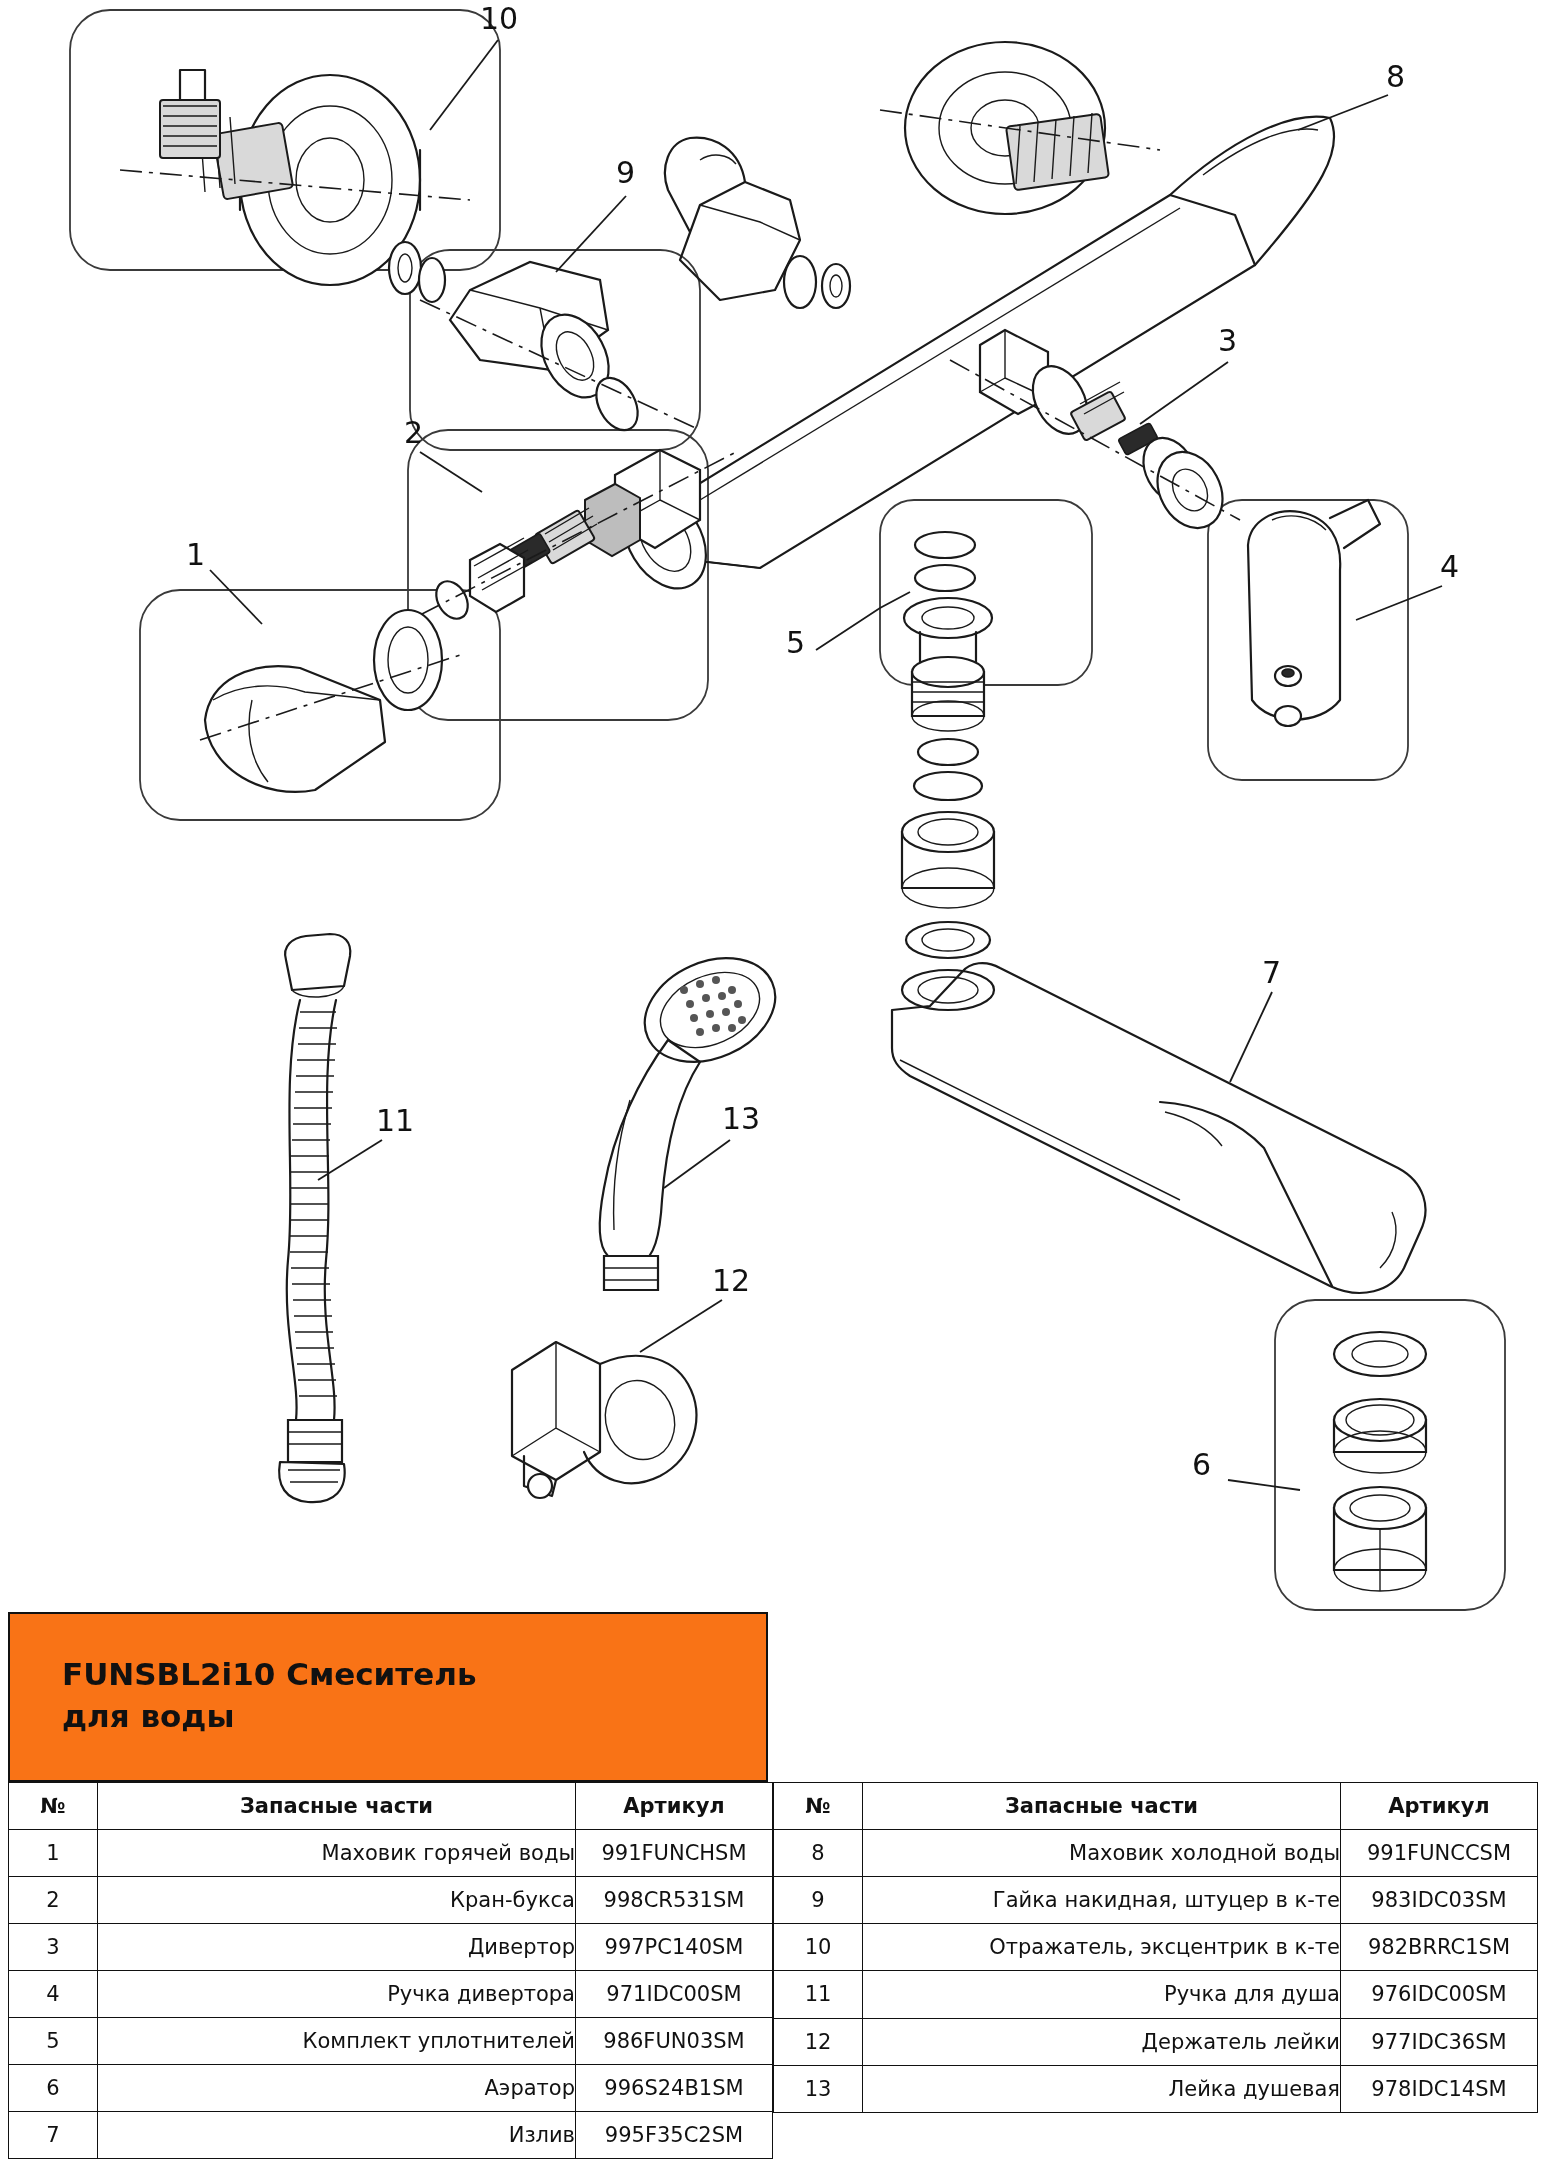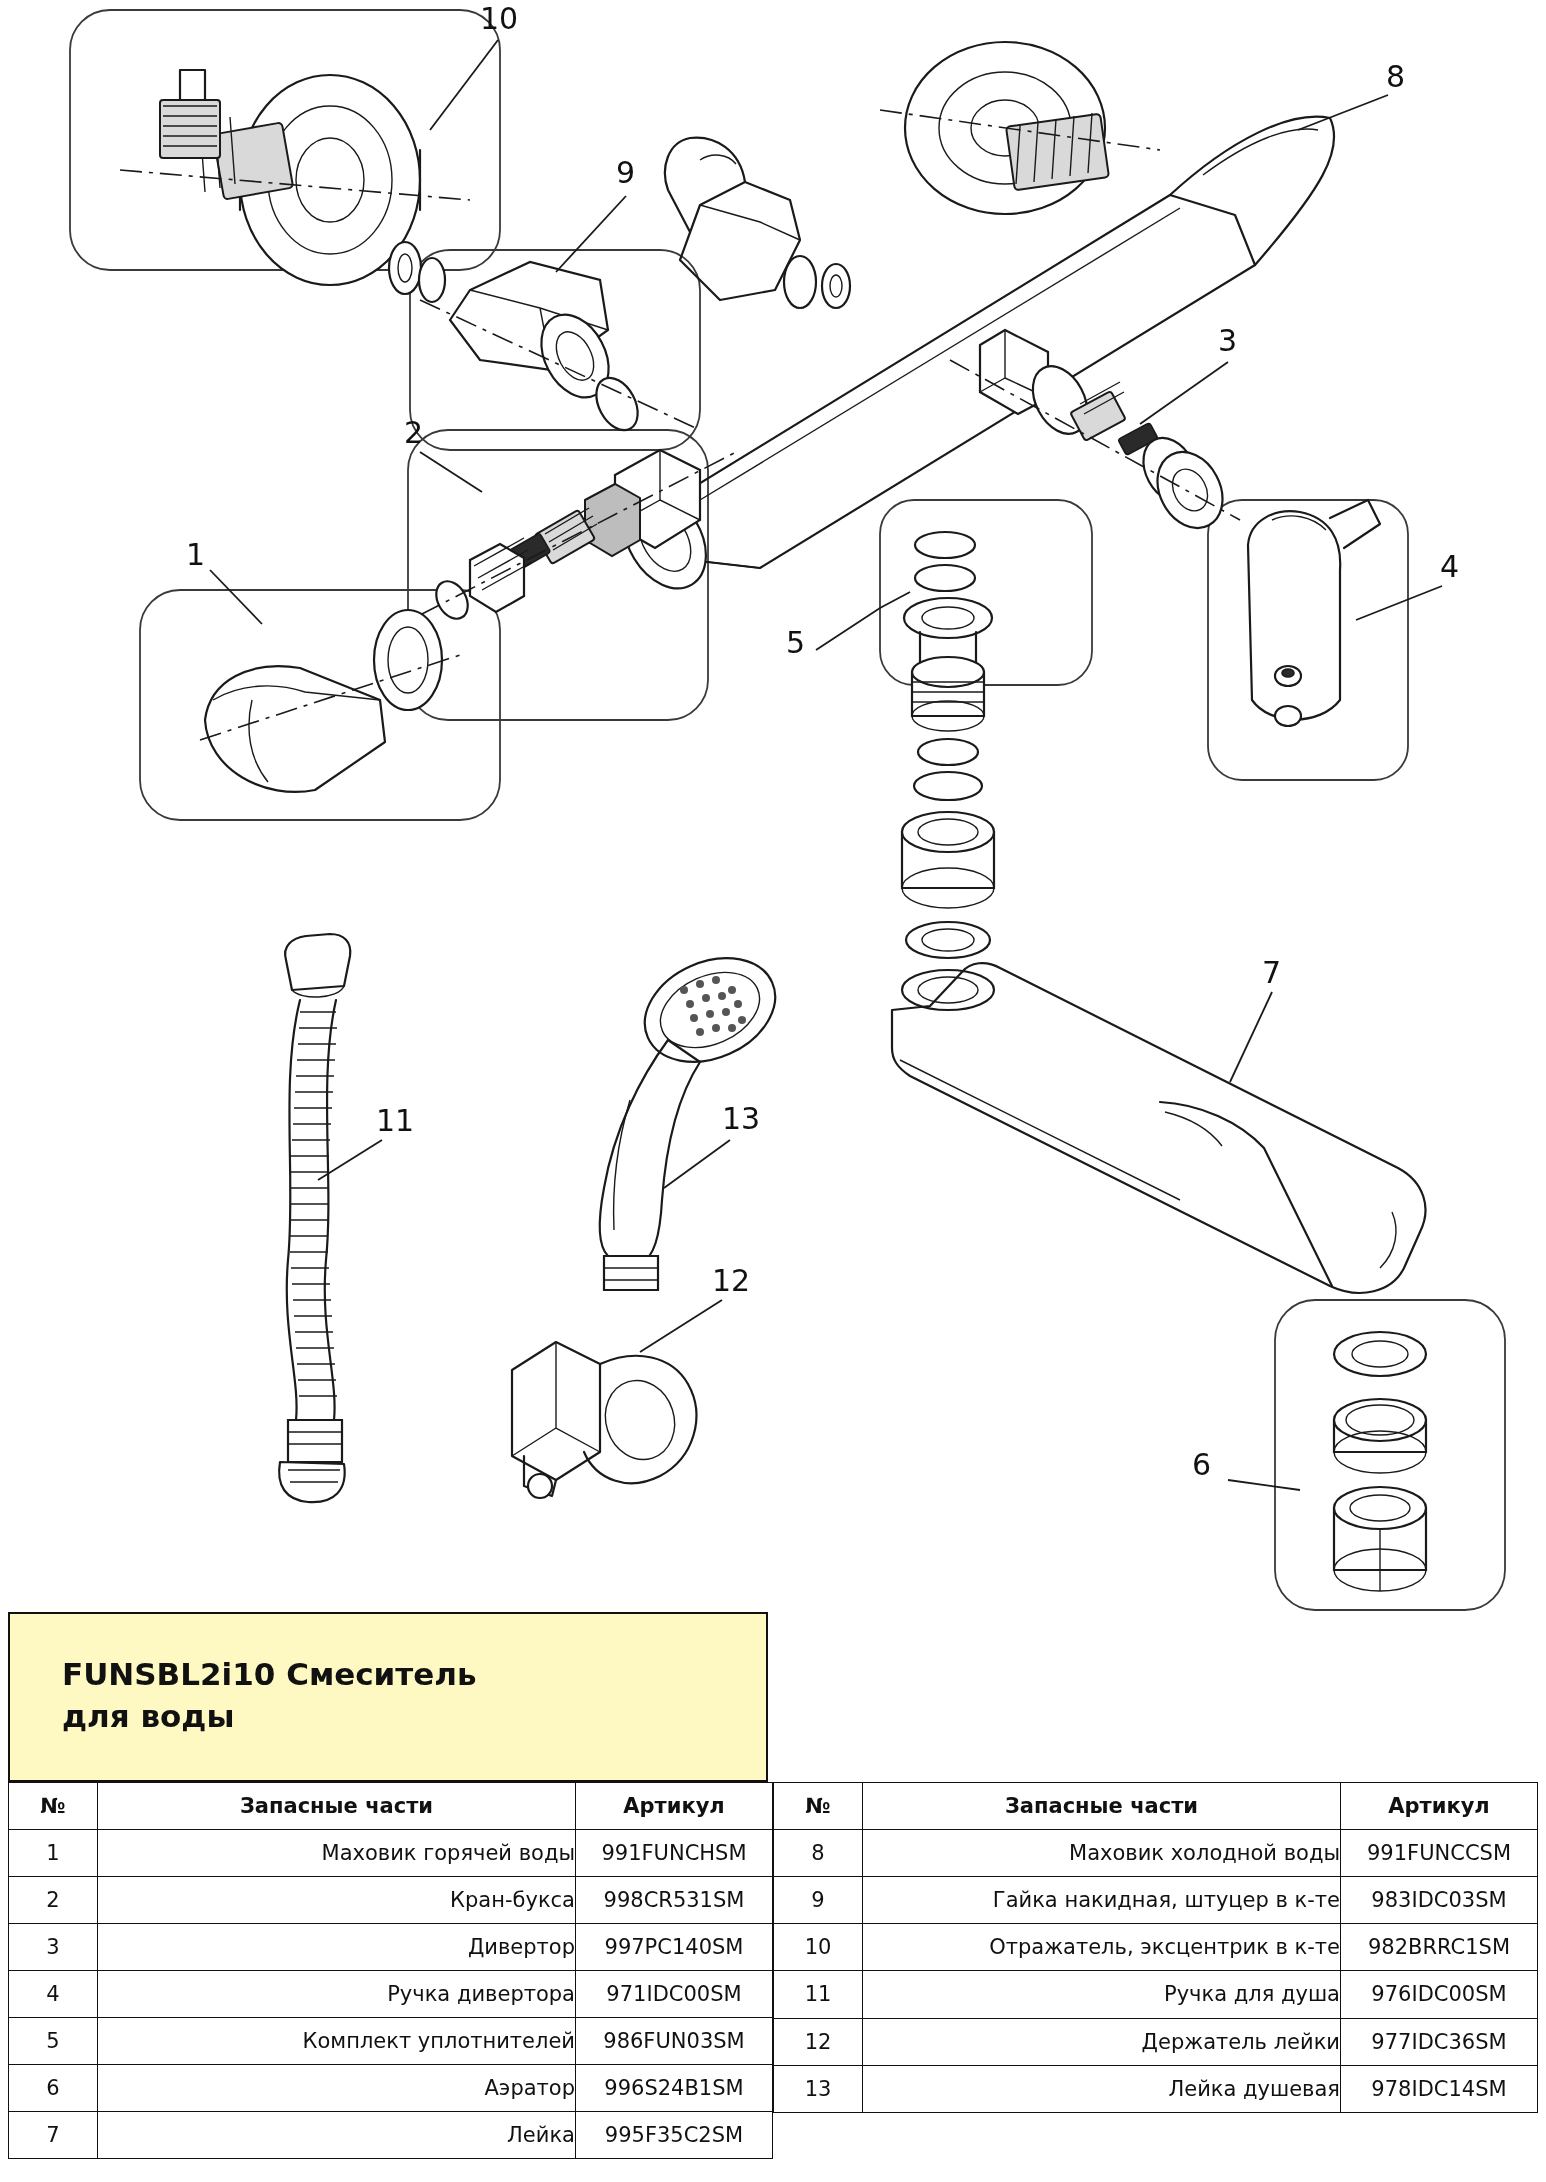--- a/index.html
+++ b/index.html
@@ -12,21 +12,21 @@
 
   
   .callout{position:absolute;font-size:30px;line-height:1;color:#111;}
 
   
   svg.lines{position:absolute;left:0;top:0;width:1546px;height:2182px;pointer-events:none;}
 
   
   .titlebox{
     position:absolute;left:8px;top:1612px;width:760px;height:170px;
-    border:2px solid #111;box-sizing:border-box;background:#fef9c3;padding-left:11px;
+    border:2px solid #111;box-sizing:border-box;background:#f97316;padding-left:11px;
   }
   .titlebox .t{
     position:absolute;left:52px;top:40px;width:680px;
     font-size:31px;line-height:1.35;font-weight:600;color:#111;
   }
 
   
   .tables{position:absolute;left:8px;top:1782px;width:1530px;display:flex;}
   table{border-collapse:collapse;font-size:21px;}
   table.left{width:765px;}
@@ -349,21 +349,21 @@
           <td class="name">Комплект уплотнителей</td>
           <td class="art">986FUN03SM</td>
         </tr>
         <tr>
           <td class="num">6</td>
           <td class="name">Аэратор</td>
           <td class="art">996S24B1SM</td>
         </tr>
         <tr>
           <td class="num">7</td>
-          <td class="name">Лейка</td>
+          <td class="name">Излив</td>
           <td class="art">995F35C2SM</td>
         </tr>
       </tbody>
     </table>
 
     <table class="right">
       <thead>
         <tr>
           <th class="num">№</th>
           <th class="name">Запасные части</th>

